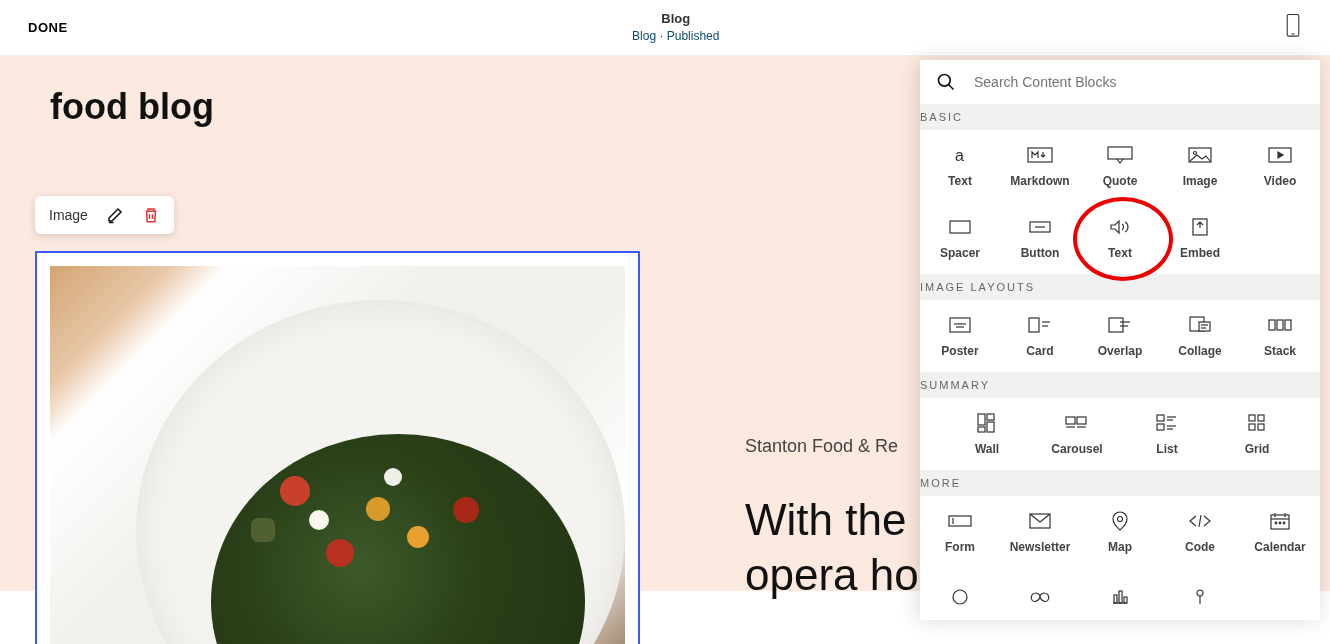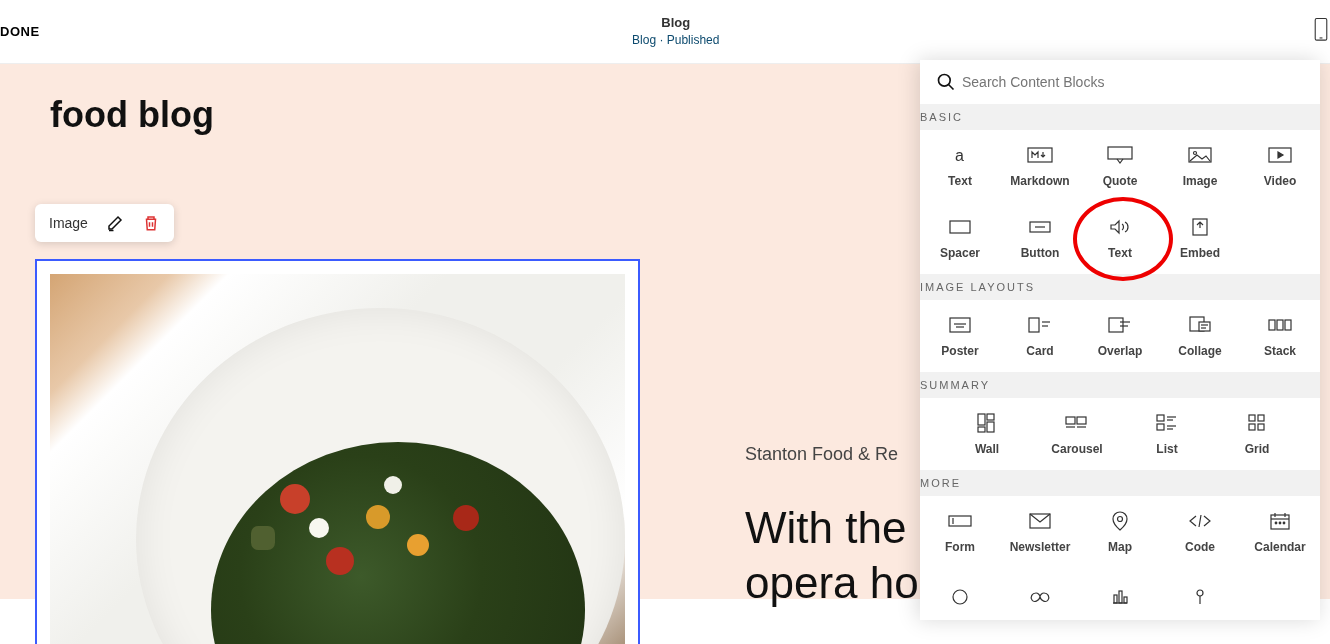--- a/index.html
+++ b/index.html
@@ -1,19 +1,19 @@
 <!DOCTYPE html>
 <html><head>
 <meta charset="utf-8">
 <style>
   * { margin: 0; padding: 0; box-sizing: border-box; font-family: -apple-system, BlinkMacSystemFont, "Segoe UI", Helvetica, Arial, sans-serif; }
   body { width: 1330px; height: 644px; overflow: hidden; position: relative; background: #fff; }
   
   
-  .topbar { height: 64px; display: flex; align-items: center; justify-content: space-between; padding: 0 0; border-bottom: 1px solid #eee; background: #fff; }
+  .topbar { height: 56px; display: flex; align-items: center; justify-content: space-between; padding: 0 28px; border-bottom: 1px solid #eee; background: #fff; }
   .topbar-left { font-size: 13px; font-weight: 600; letter-spacing: 0.5px; cursor: pointer; }
   .topbar-center { text-align: center; font-size: 13px; color: #333; line-height: 1.3; }
   .topbar-center .title { font-weight: 600; display: block; }
   .topbar-center .sub { font-size: 12px; color: #0c4a6e; }
   .topbar-right svg { width: 18px; height: 26px; stroke: #333; fill: none; stroke-width: 1.5; }
   
   
   .page { background: #fce9df; height: 535px; position: relative; padding: 30px 50px 0 50px; }
   .site-header { display: flex; justify-content: space-between; align-items: center; margin-bottom: 30px; }
   .site-title { font-size: 36px; font-weight: 600; color: #111; }
@@ -40,21 +40,21 @@
   .t7{width:18px;height:18px;background:#f0f0e8;left:58%;top:48%;}
   .t8{width:24px;height:24px;background:#506030;left:35%;top:60%;border-radius:30%;}
   
   
   .article { position: absolute; left: 745px; top: 380px; width: 540px; }
   .article .meta { font-size: 18px; color: #444; margin-bottom: 35px; }
   .article h2 { font-size: 44px; line-height: 1.25; font-weight: 400; color: #111; }
   
   
   .blocks-panel { position: absolute; right: 10px; top: 60px; width: 400px; height: 560px; background: #fff; box-shadow: -2px 0 20px rgba(0,0,0,0.15); overflow-y: auto; z-index: 10; }
-  .search-row { display: flex; align-items: center; padding: 12px 16px; gap: 6px; }
+  .search-row { display: flex; align-items: center; padding: 12px 16px; gap: 18px; }
   .search-row svg { width: 20px; height: 20px; stroke:#111; fill:none; stroke-width:2;}
   .search-row input { border: none; outline: none; font-size: 14px; color: #888; flex: 1; }
   .section-header { background: #f1f1f1; color: #666; font-size: 11px; letter-spacing: 2px; padding: 7px 0; font-weight:500;}
   .block-grid { display: grid; grid-template-columns: repeat(5, 1fr); }
   .block-grid.cols4 { grid-template-columns: repeat(4, 1fr) 0.2fr; padding-left: 22px; }
   .block-item { display: flex; flex-direction: column; align-items: center; justify-content: center; padding: 16px 0 14px 0; cursor: pointer; gap:10px; position:relative;}
   .block-item .icon { height: 18px; display:flex; align-items:center; justify-content:center;}
   .block-item .icon svg { stroke:#333; fill:none; stroke-width:1.2; }
   .block-item span { font-size: 12px; color: #444; font-weight: bold; }
   

